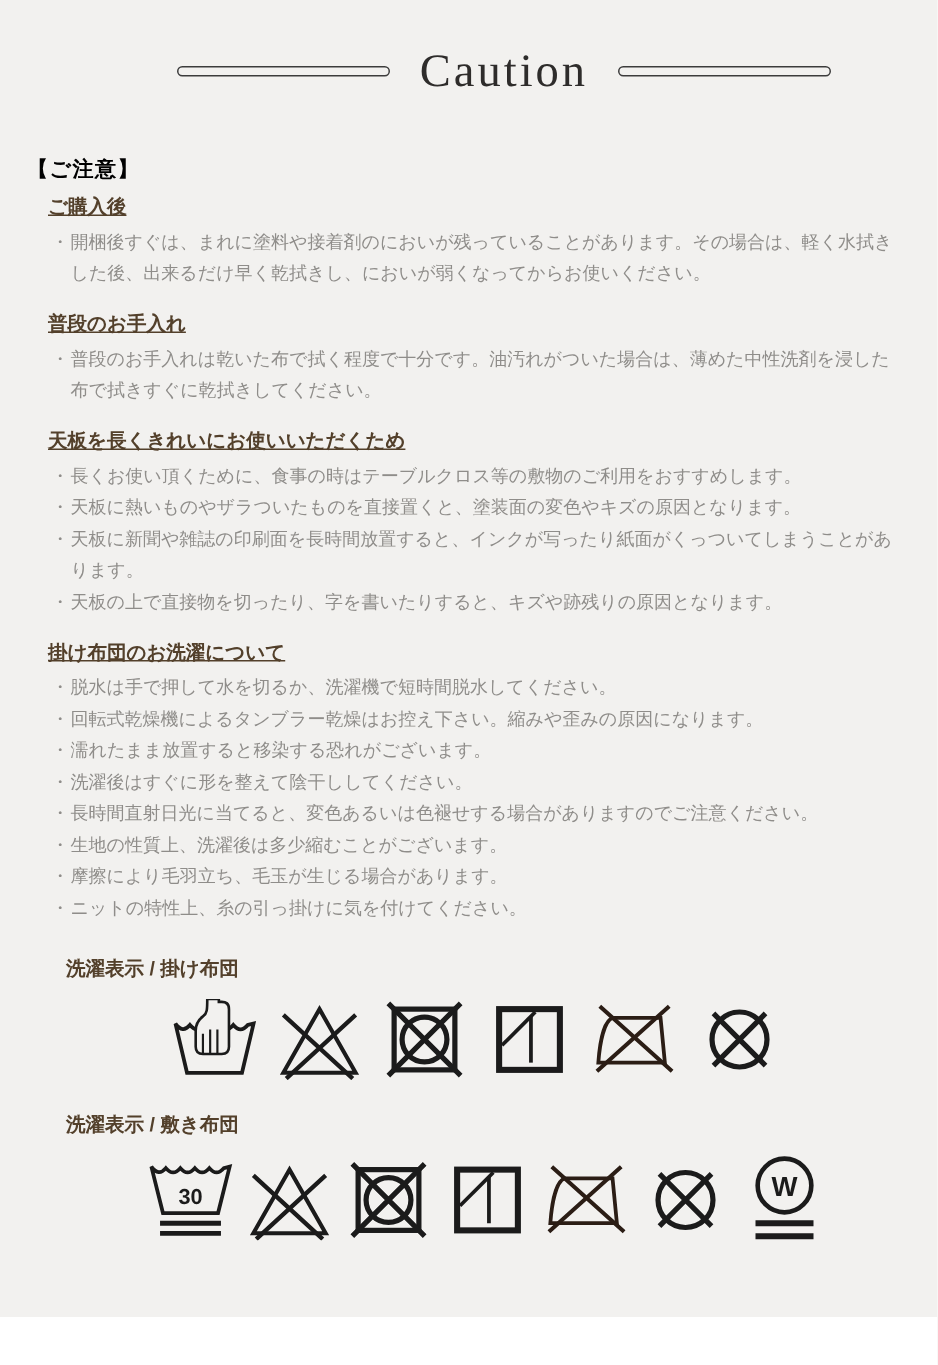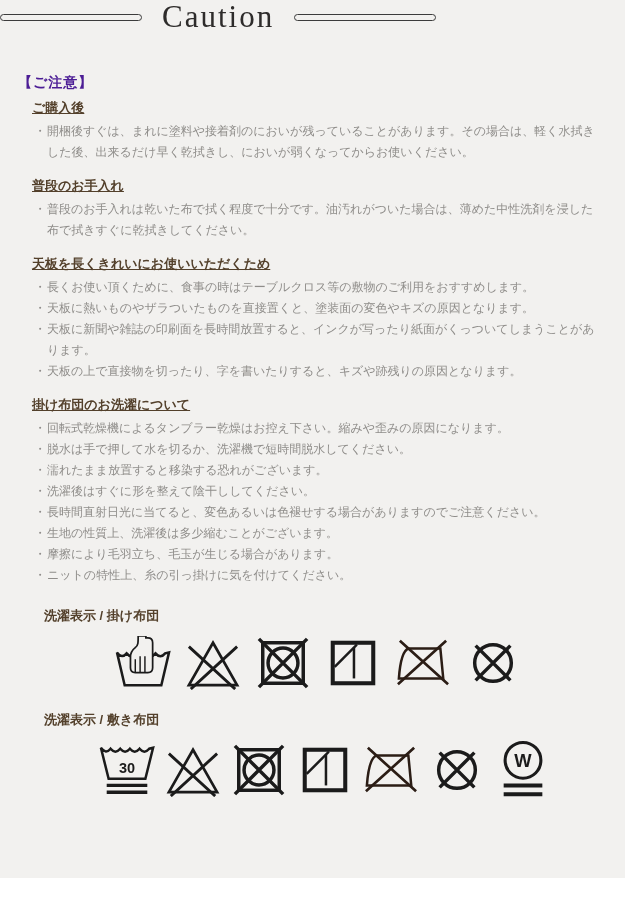--- a/index.html
+++ b/index.html
@@ -4,30 +4,30 @@
 <style>
   html,body{margin:0;padding:0;}
   body{
     width:625px;height:910px;background:#ffffff;
     font-family:"Liberation Sans","DejaVu Sans",sans-serif;
     -webkit-font-smoothing:antialiased;
   }
   .panel{width:625px;height:878px;background:#f2f1ef;overflow:hidden;}
 
   
-  .caution-header{display:flex;align-items:center;gap:20px;}
+  .caution-header{display:flex;align-items:center;justify-content:center;gap:20px;padding-top:30px;margin-left:47px;}
   .deco-line{width:140px;height:5px;border:1px solid #3c3c3c;border-radius:4px;background:transparent;}
   .caution-title{
     font-family:"Liberation Serif","DejaVu Serif",serif;
     font-size:31px;color:#2e2c2b;letter-spacing:2px;line-height:34px;
   }
 
   
   .content{padding:38px 20px 0 18px;}
-  .notice-title{font-size:14px;font-weight:bold;color:#4c1d95;letter-spacing:1px;line-height:20px;margin:0 0 6px 0;}
+  .notice-title{font-size:14px;font-weight:bold;color:#000000;letter-spacing:1px;line-height:20px;margin:0 0 6px 0;}
   .section h3{font-size:13px;font-weight:bold;color:#53402b;line-height:20px;margin:4px 0 3px 14px;text-decoration:underline;}
   .section ul{list-style:none;margin:0 0 13px 16px;padding:0;}
   .section li{
     position:relative;font-size:12px;color:#8f8d8a;line-height:21px;
     padding-left:13px;max-width:556px;
   }
   .section li::before{content:"・";position:absolute;left:0;top:0;color:#8f8d8a;}
 
   
   .care-heading{font-size:13px;font-weight:bold;color:#53402b;line-height:20px;margin:20px 0 0 26px;}
@@ -72,22 +72,22 @@
         <li>長くお使い頂くために、食事の時はテーブルクロス等の敷物のご利用をおすすめします。</li>
         <li>天板に熱いものやザラついたものを直接置くと、塗装面の変色やキズの原因となります。</li>
         <li>天板に新聞や雑誌の印刷面を長時間放置すると、インクが写ったり紙面がくっついてしまうことがあります。</li>
         <li>天板の上で直接物を切ったり、字を書いたりすると、キズや跡残りの原因となります。</li>
       </ul>
     </div>
 
     <div class="section">
       <h3>掛け布団のお洗濯について</h3>
       <ul>
+        <li>脱水は手で押して水を切るか、洗濯機で短時間脱水してください。</li>
         <li>回転式乾燥機によるタンブラー乾燥はお控え下さい。縮みや歪みの原因になります。</li>
-        <li>脱水は手で押して水を切るか、洗濯機で短時間脱水してください。</li>
         <li>濡れたまま放置すると移染する恐れがございます。</li>
         <li>洗濯後はすぐに形を整えて陰干ししてください。</li>
         <li>長時間直射日光に当てると、変色あるいは色褪せする場合がありますのでご注意ください。</li>
         <li>生地の性質上、洗濯後は多少縮むことがございます。</li>
         <li>摩擦により毛羽立ち、毛玉が生じる場合があります。</li>
         <li>ニットの特性上、糸の引っ掛けに気を付けてください。</li>
       </ul>
     </div>
 
     <p class="care-heading">洗濯表示 / 掛け布団</p>

